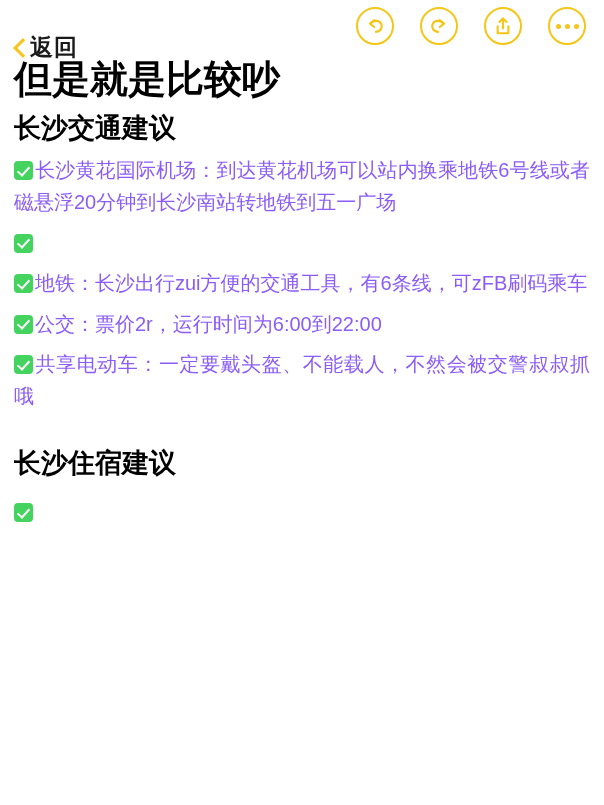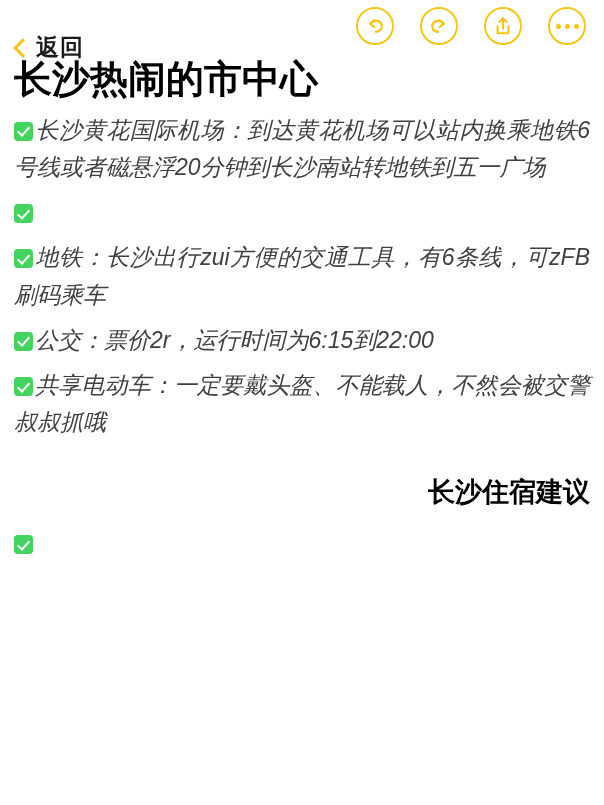--- a/index.html
+++ b/index.html
@@ -20,21 +20,20 @@
   .topbar {
     height: 52px;
     display: flex;
     align-items: center;
     padding: 0 18px 0 12px;
     background: #ffffff;
   }
   .back {
     display: flex;
     align-items: center;
-    gap: 6px;
     cursor: pointer;
     margin-top: 43px;
   }
   .back-chevron {
     display: block;
     width: 14px;
     height: 14px;
     border-left: 3px solid #f5c518;
     border-bottom: 3px solid #f5c518;
     transform: rotate(45deg);
@@ -87,30 +86,29 @@
     line-height: 1.15;
     color: #000;
   }
   .h2 {
     font-size: 27px;
     font-weight: 700;
     margin: 8px 0 10px 0;
     line-height: 1.2;
     color: #000;
   }
-  .h2.spaced { margin-top: 34px; margin-bottom: 17px; text-align: right; }
+  .h2.spaced { margin-top: 34px; margin-bottom: 17px; }
 
   .item {
     display: block;
-    font-size: 23px;
+    font-size: 20px;
     line-height: 1.62;
     margin: 0 0 8px 0;
-    color: #404040;
+    color: #8b5cf6;
     text-align: justify;
-    font-style: italic;
   }
   .item .tick {
     display: inline-block;
     width: 19px;
     height: 19px;
     border-radius: 4px;
     background: #45d35f;
     position: relative;
     vertical-align: -3px;
     margin-right: 2px;
@@ -170,37 +168,38 @@
           <i></i>
           <i></i>
       </div>
     </div>
 
   </div>
 </div>
 
 <div class="content">
 
-  <div class="title">长沙热闹的市中心</div>
-
+  <div class="title">但是就是比较吵</div>
+
+  <div class="h2">长沙交通建议</div>
 
   <p class="item">
     <span class="tick"></span><span>长沙黄花国际机场：到达黄花机场可以站内换乘地铁6号线或者磁悬浮20分钟到长沙南站转地铁到五一广场</span>
   </p>
 
   <p class="item">
     <span class="tick"></span>
   </p>
 
   <p class="item">
     <span class="tick"></span><span>地铁：长沙出行zui方便的交通工具，有6条线，可zFB刷码乘车</span>
   </p>
 
   <p class="item">
-    <span class="tick"></span><span>公交：票价2r，运行时间为6:15到22:00</span>
+    <span class="tick"></span><span>公交：票价2r，运行时间为6:00到22:00</span>
   </p>
 
 
   <p class="item">
     <span class="tick"></span><span>共享电动车：一定要戴头盔、不能载人，不然会被交警叔叔抓哦</span>
   </p>
 
   <div class="h2 spaced">长沙住宿建议</div>
 
   <p class="item">

